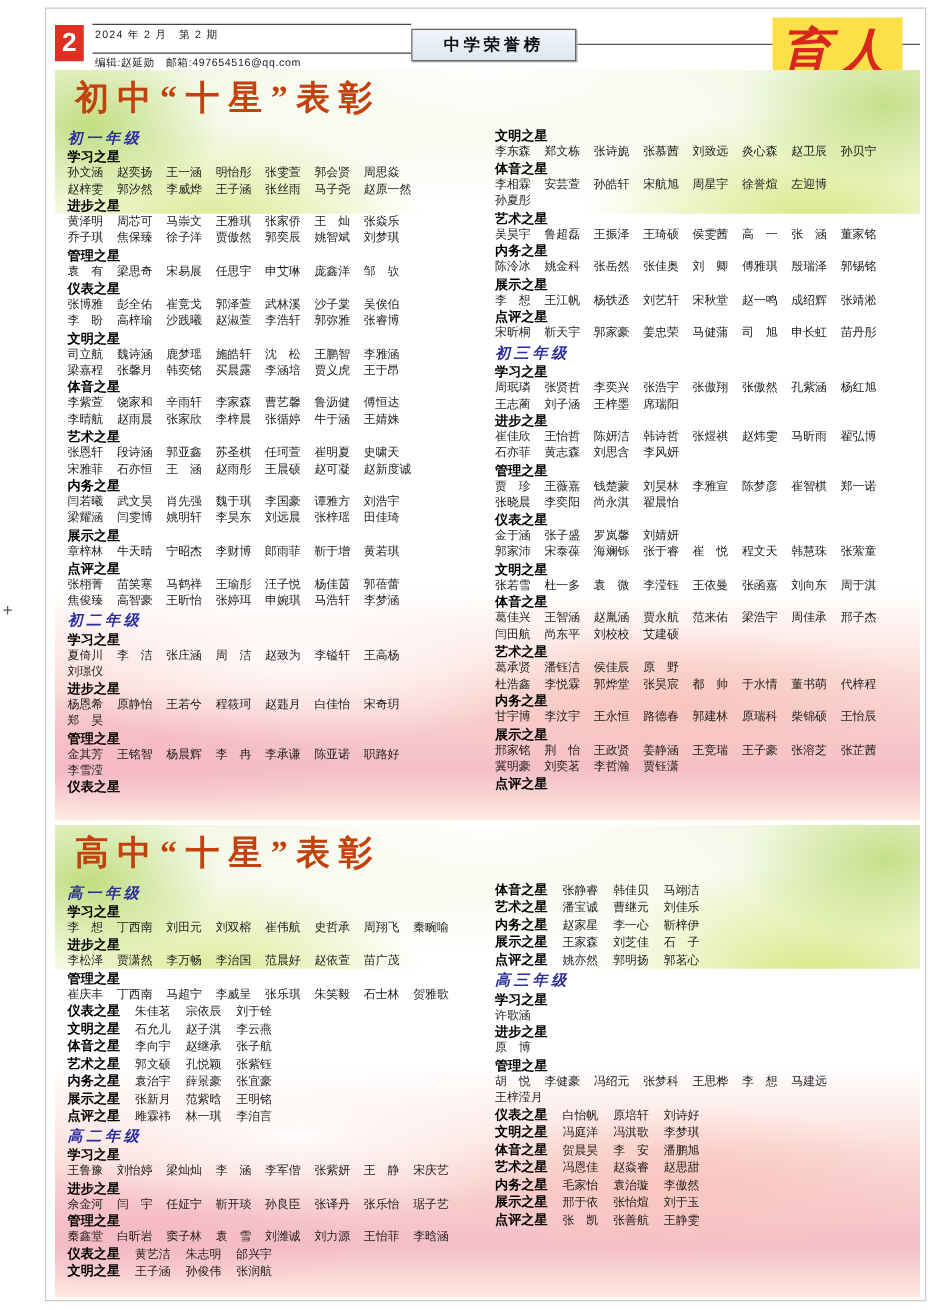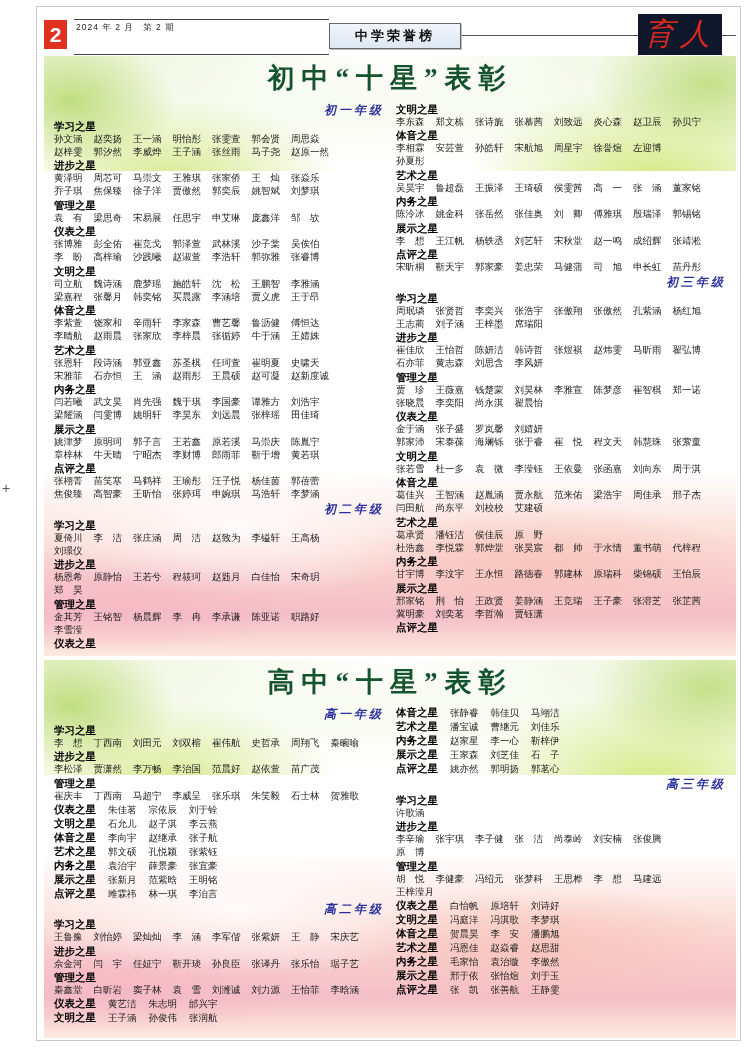--- a/index.html
+++ b/index.html
@@ -4,50 +4,50 @@
 <style>
   html,body{margin:0;padding:0;}
   body{width:750px;height:1048px;background:#ffffff;font-family:"Liberation Sans",sans-serif;color:#111;position:relative;overflow:hidden;}
   .page-frame{position:absolute;left:36px;top:6px;right:9px;bottom:7px;border:1px solid #c9c9c9;pointer-events:none;}
   .trim-mark{position:absolute;left:2px;top:480px;font-size:14px;color:#555;}
 
   
   .header{position:absolute;left:44px;top:18px;right:14px;height:36px;}
   .pagenum{position:absolute;left:0;top:2px;width:23px;height:29px;background:#e03022;color:#fff;font-weight:bold;font-size:21px;line-height:29px;text-align:center;font-family:"Liberation Sans",sans-serif;}
   .issue-block{position:absolute;left:30px;top:1px;width:255px;font-size:8.5px;color:#222;}
-  .issue-line{border-top:1px solid #444;border-bottom:1px solid #444;padding:2px 0 20px 2px;letter-spacing:1px;}
+  .issue-line{border-top:1px solid #444;border-bottom:1px solid #444;padding:2px 0 8px 2px;letter-spacing:1px;}
   .editor-line{border-bottom:7px solid #a21caf;padding:2px 0 2px 2px;letter-spacing:.5px;}
   .header-rule{position:absolute;left:290px;right:0;top:17px;border-top:1px solid #555;}
   .center-box{position:absolute;left:285px;top:5px;width:130px;padding:3px 0;text-align:center;border:1px solid #666;background:linear-gradient(#f2f6fb,#dde7f2);font-weight:bold;font-size:13px;letter-spacing:3px;box-shadow:1px 1px 0 #bbb;}
-  .masthead{position:absolute;right:14px;top:-4px;color:#d5281e;font-family:"Liberation Serif",serif;font-style:italic;font-weight:normal;font-size:30px;letter-spacing:6px;background:#0f172a;padding:0 6px;}
+  .masthead{position:absolute;right:14px;top:-4px;color:#d5281e;font-family:"Liberation Serif",serif;font-style:italic;font-weight:bold;font-size:40px;letter-spacing:6px;background:#fde047;padding:0 6px;}
 
   
   .section{position:absolute;left:44px;right:14px;overflow:hidden;background:#fff;}
   .section-junior{top:56px;height:600px;}
   .section-senior{top:660px;height:378px;}
   .bg-green{position:absolute;left:0;right:0;top:0;height:115px;
     background:
       radial-gradient(150px 95px at 4% 40%, rgba(148,198,38,.55), transparent 70%),
       radial-gradient(240px 120px at 18% 112%, rgba(208,228,118,.85), transparent 72%),
       radial-gradient(170px 90px at 96% 25%, rgba(150,200,45,.5), transparent 70%),
       radial-gradient(260px 130px at 88% 108%, rgba(205,228,105,.85), transparent 72%),
       radial-gradient(420px 100px at 50% 0%, rgba(255,255,255,.95), transparent 80%),
       linear-gradient(to bottom,#eef5da,#ffffff 92%);}
   .bg-pink{position:absolute;left:0;right:0;bottom:0;height:185px;
     background:
       radial-gradient(320px 95px at 28% 30%, rgba(255,255,255,.85), transparent 72%),
       radial-gradient(280px 85px at 72% 52%, rgba(248,196,188,.9), transparent 75%),
       radial-gradient(240px 70px at 12% 70%, rgba(246,185,196,.85), transparent 75%),
       linear-gradient(to bottom, rgba(255,255,255,0), #fbdcd6 38%, #f4bec7 78%, #fdeadf);}
   .section-inner{position:relative;z-index:1;}
-  .section-title{text-align:center;color:#14532d;font-family:"Liberation Serif",serif;font-weight:bold;font-size:27px;letter-spacing:7px;padding-top:5px;line-height:34px;}
+  .section-title{color:#c2410c;font-family:"Liberation Serif",serif;font-weight:bold;font-size:27px;letter-spacing:7px;padding-top:5px;line-height:34px;padding-left:16px;}
   .cols{display:flex;padding:7px 4px 0 4px;}
   .col{width:50%;box-sizing:border-box;padding:0 6px;}
 
-  .grade{ text-align:right;color:#2a2f9c;font-family:"Liberation Serif",serif;font-style:italic;font-weight:bold;font-size:12px;letter-spacing:3px;line-height:17px;}
+  .grade{ text-align:left;color:#2a2f9c;font-family:"Liberation Serif",serif;font-style:italic;font-weight:bold;font-size:12px;letter-spacing:3px;line-height:17px;}
   .cat-label{font-weight:bold;font-size:10.5px;line-height:13px;color:#000;font-family:Liberation Serif, serif;}
   .cat-label.block{margin-top:.5px;}
   .row{display:flex;flex-wrap:wrap;gap:0 11px;line-height:13px;}
   .name{font-size:9.5px;color:#1b1b1b;font-family:"Liberation Serif",serif;white-space:pre;}
   .inline-cat{align-items:baseline;gap:0 12px;}
 </style>
 </head>
 <body>
 
 <div class="page-frame"></div>
@@ -210,29 +210,20 @@
             <span class="name">梁耀涵</span>
             <span class="name">闫雯博</span>
             <span class="name">姚明轩</span>
             <span class="name">李昊东</span>
             <span class="name">刘远晨</span>
             <span class="name">张梓瑶</span>
             <span class="name">田佳琦</span>
           </div>
           <div class="cat-label block">展示之星</div>
           <div class="row">
-            <span class="name">姚津梦</span>
-            <span class="name">原明珂</span>
-            <span class="name">郭子言</span>
-            <span class="name">王若鑫</span>
-            <span class="name">原若溪</span>
-            <span class="name">马崇庆</span>
-            <span class="name">陈胤宁</span>
-          </div>
-          <div class="row">
             <span class="name">章梓林</span>
             <span class="name">牛天晴</span>
             <span class="name">宁昭杰</span>
             <span class="name">李财博</span>
             <span class="name">郎雨菲</span>
             <span class="name">靳于增</span>
             <span class="name">黄若琪</span>
           </div>
           <div class="cat-label block">点评之星</div>
           <div class="row">
@@ -672,29 +663,20 @@
             <span class="name">郭明扬</span>
             <span class="name">郭茗心</span>
           </div>
           <div class="grade">高三年级</div>
           <div class="cat-label block">学习之星</div>
           <div class="row">
             <span class="name">许歌涵</span>
           </div>
           <div class="cat-label block">进步之星</div>
           <div class="row">
-            <span class="name">李辛瑜</span>
-            <span class="name">张宇琪</span>
-            <span class="name">李子健</span>
-            <span class="name">张　洁</span>
-            <span class="name">尚泰岭</span>
-            <span class="name">刘安楠</span>
-            <span class="name">张俊腾</span>
-          </div>
-          <div class="row">
             <span class="name">原　博</span>
           </div>
           <div class="cat-label block">管理之星</div>
           <div class="row">
             <span class="name">胡　悦</span>
             <span class="name">李健豪</span>
             <span class="name">冯绍元</span>
             <span class="name">张梦科</span>
             <span class="name">王思桦</span>
             <span class="name">李　想</span>

